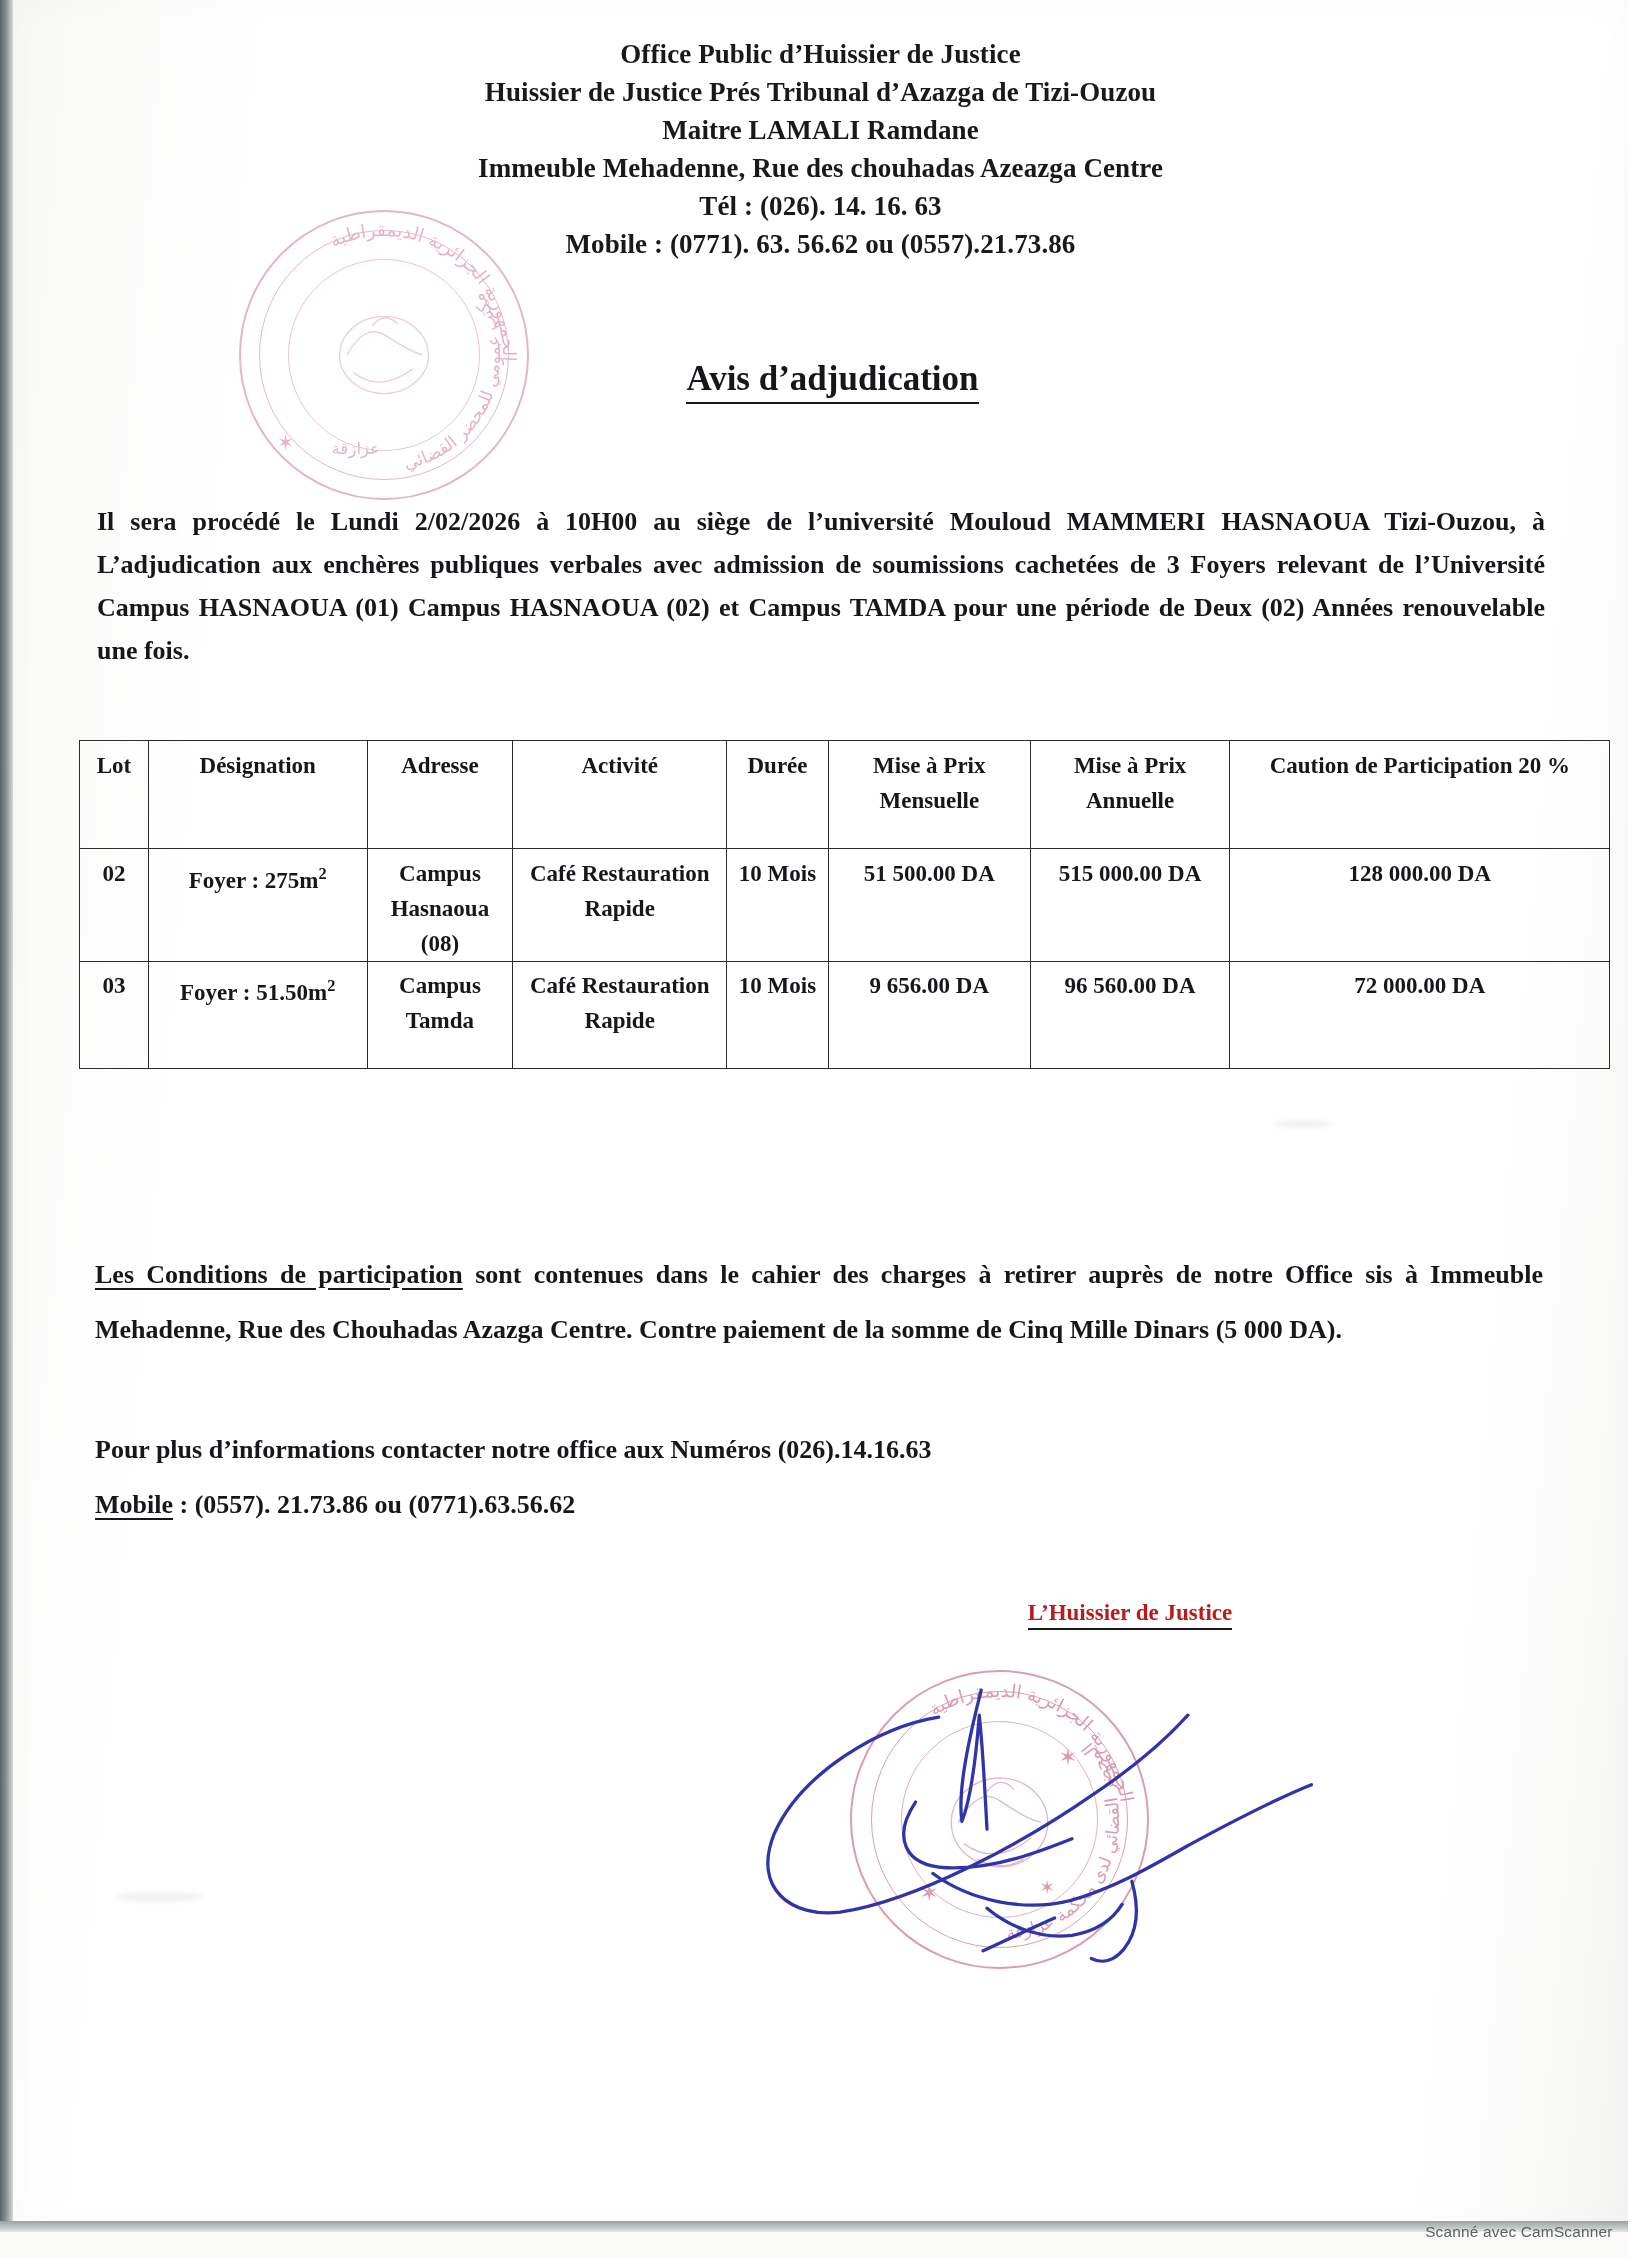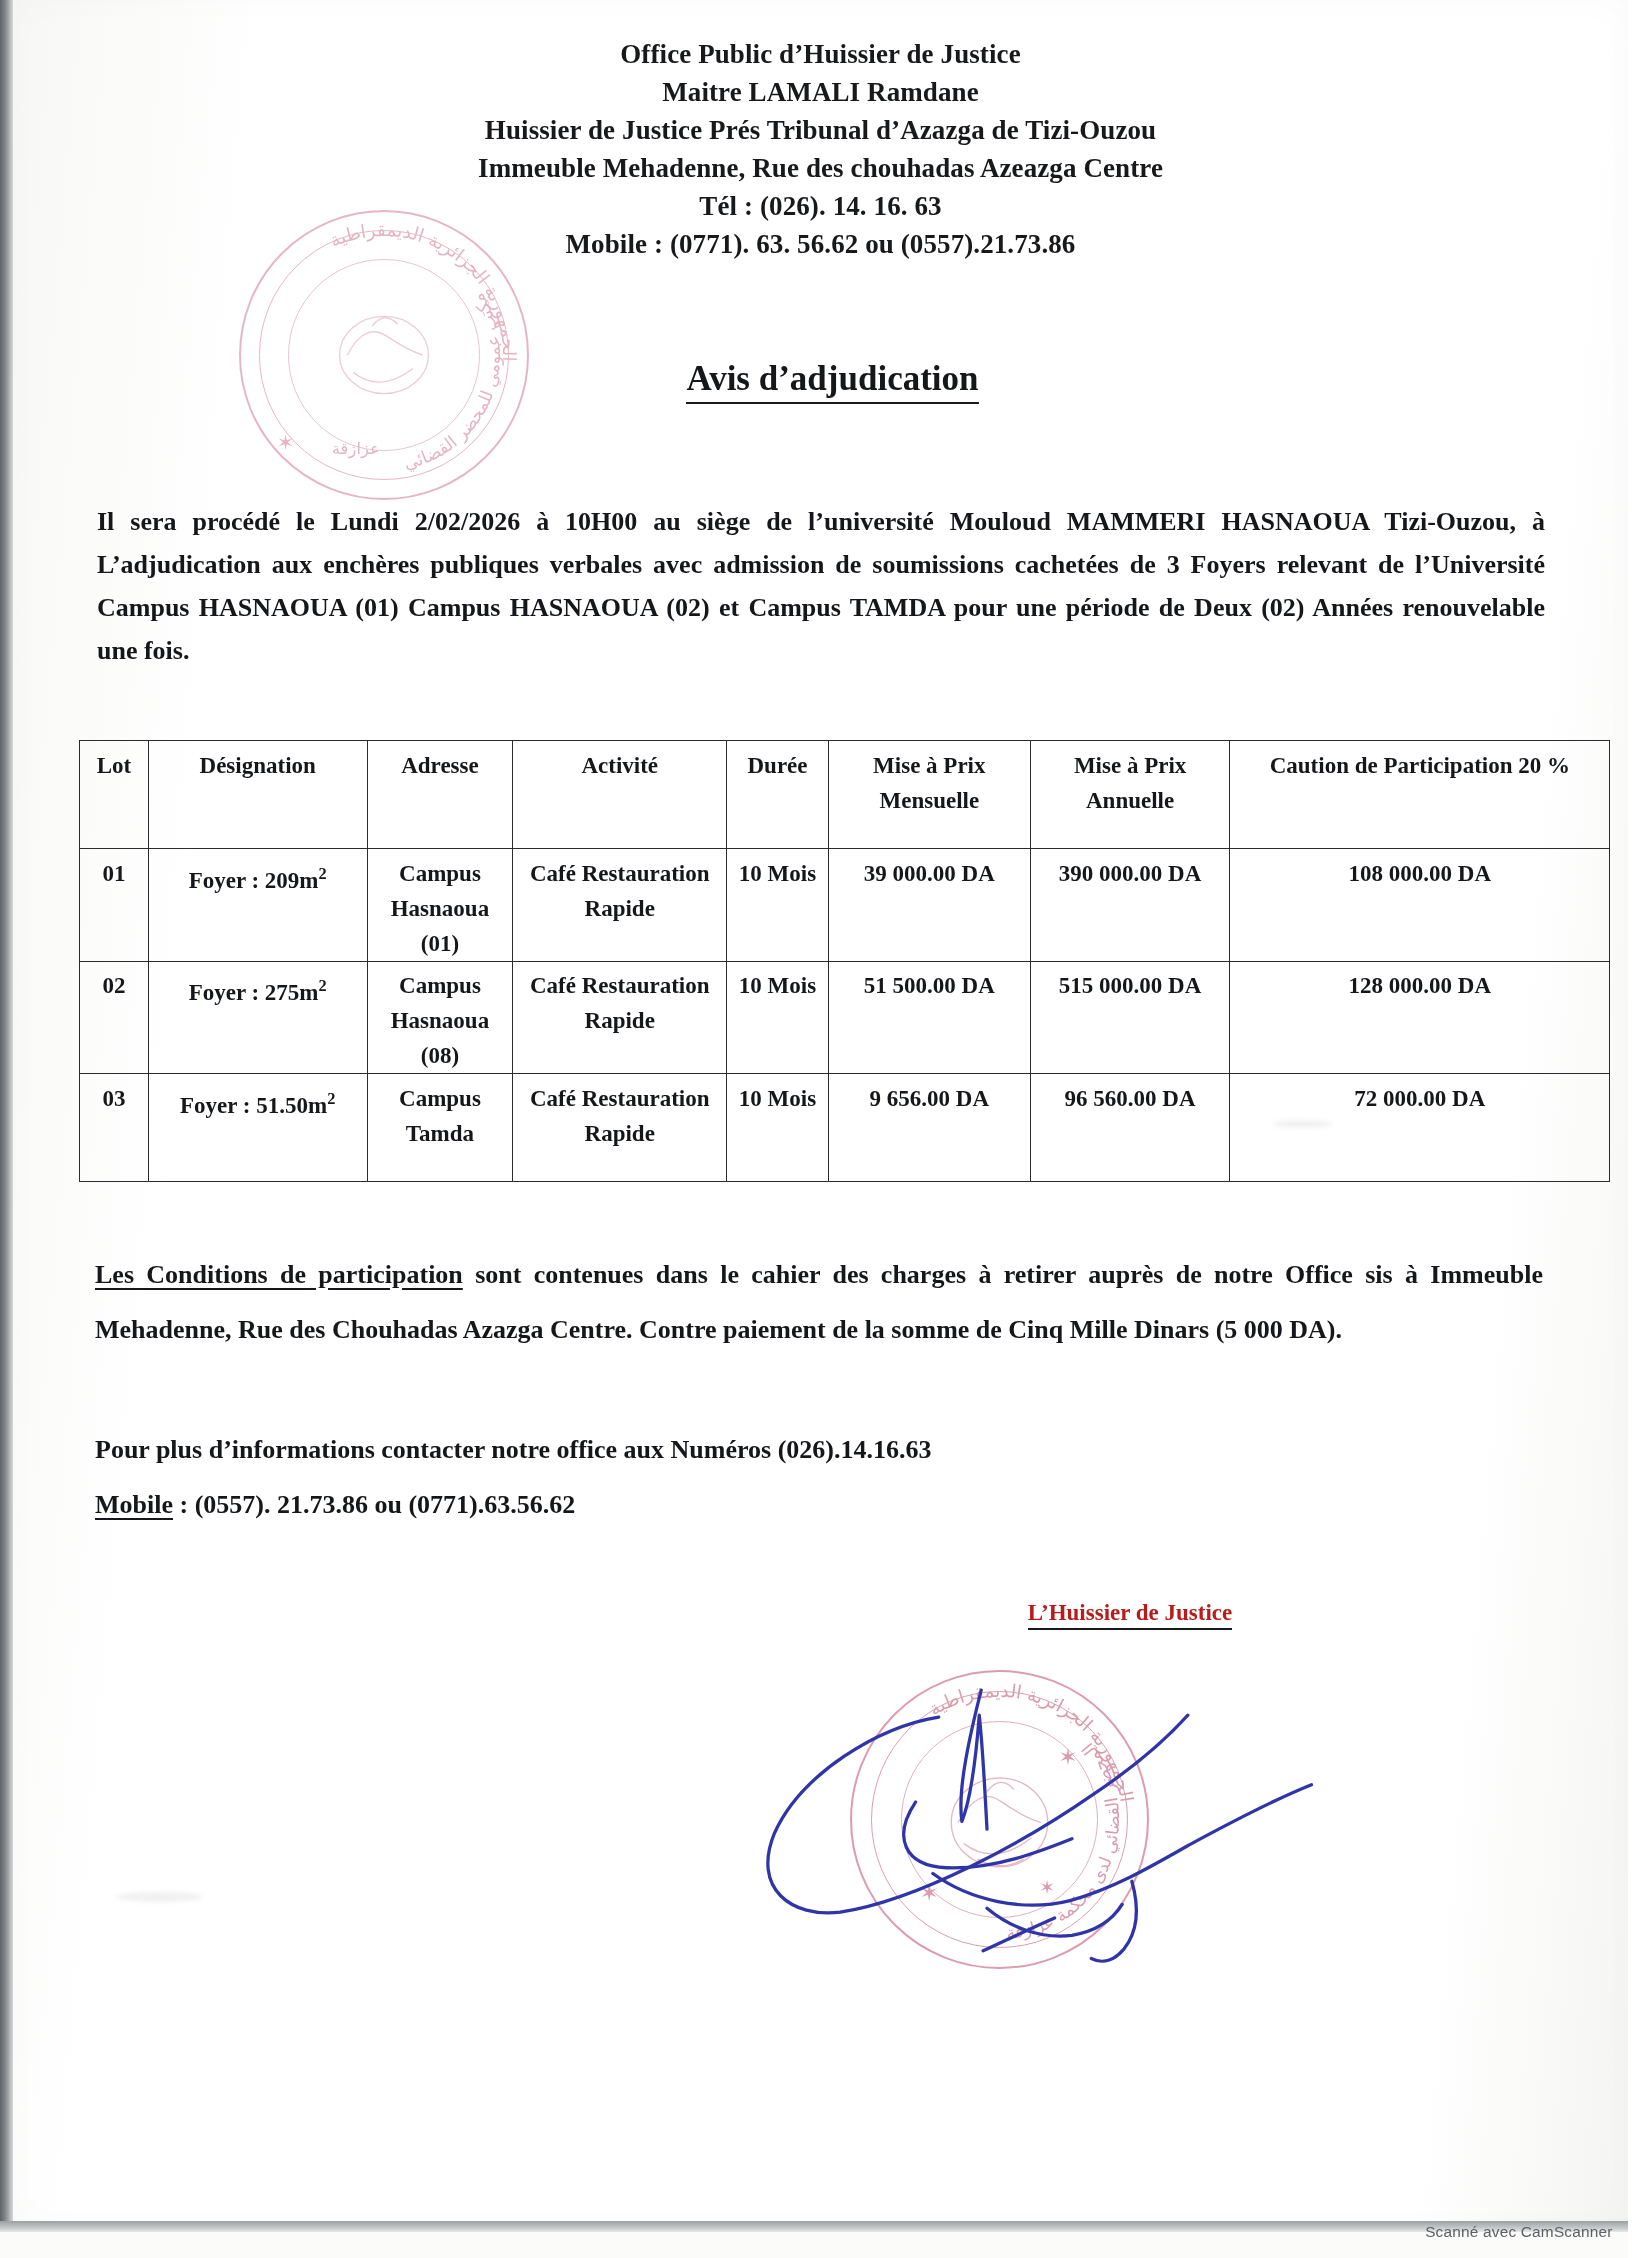--- a/index.html
+++ b/index.html
@@ -244,22 +244,22 @@
 <div id="page">
 
   <div class="sheet"></div>
   <div class="scan-edge-left"></div>
 
   <div class="smudge" style="left:116px; top:1892px; width:87px; height:9.7px;"></div>
   <div class="smudge" style="left:1274px; top:1120px; width:58px; height:7.7px;"></div>
 
   <div class="header">
     <div class="line">Office Public d’Huissier de Justice</div>
+    <div class="line">Huissier de Justice Prés Tribunal d’Azazga de Tizi-Ouzou</div>
     <div class="line">Maitre LAMALI Ramdane</div>
-    <div class="line">Huissier de Justice Prés Tribunal d’Azazga de Tizi-Ouzou</div>
     <div class="line">Immeuble Mehadenne, Rue des chouhadas Azeazga Centre</div>
     <div class="line">Tél : (026). 14. 16. 63</div>
     <div class="line">Mobile : (0771). 63. 56.62 ou (0557).21.73.86</div>
   </div>
 
   <div class="stamp stamp-top">
     <div class="ring r1"></div>
     <div class="ring r2"></div>
     <div class="ring r3"></div>
     <svg class="ar-ring" viewBox="0 0 300 300">
@@ -298,30 +298,20 @@
           <th class="col-desig">Désignation</th>
           <th class="col-addr">Adresse</th>
           <th class="col-act">Activité</th>
           <th class="col-duree">Durée</th>
           <th class="col-mens">Mise à Prix Mensuelle</th>
           <th class="col-annu">Mise à Prix Annuelle</th>
           <th class="col-caut">Caution de Participation 20 %</th>
         </tr>
       </thead>
       <tbody>
-        <tr>
-          <td>01</td>
-          <td class="left-al"><span>Foyer : 209m</span><span class="sup">2</span></td>
-          <td>Campus Hasnaoua (01)</td>
-          <td>Café Restauration Rapide</td>
-          <td>10 Mois</td>
-          <td>39 000.00 DA</td>
-          <td>390 000.00 DA</td>
-          <td>108 000.00 DA</td>
-        </tr>
         <tr>
           <td>02</td>
           <td class="left-al"><span>Foyer : 275m</span><span class="sup">2</span></td>
           <td>Campus Hasnaoua (08)</td>
           <td>Café Restauration Rapide</td>
           <td>10 Mois</td>
           <td>51 500.00 DA</td>
           <td>515 000.00 DA</td>
           <td>128 000.00 DA</td>
         </tr>

